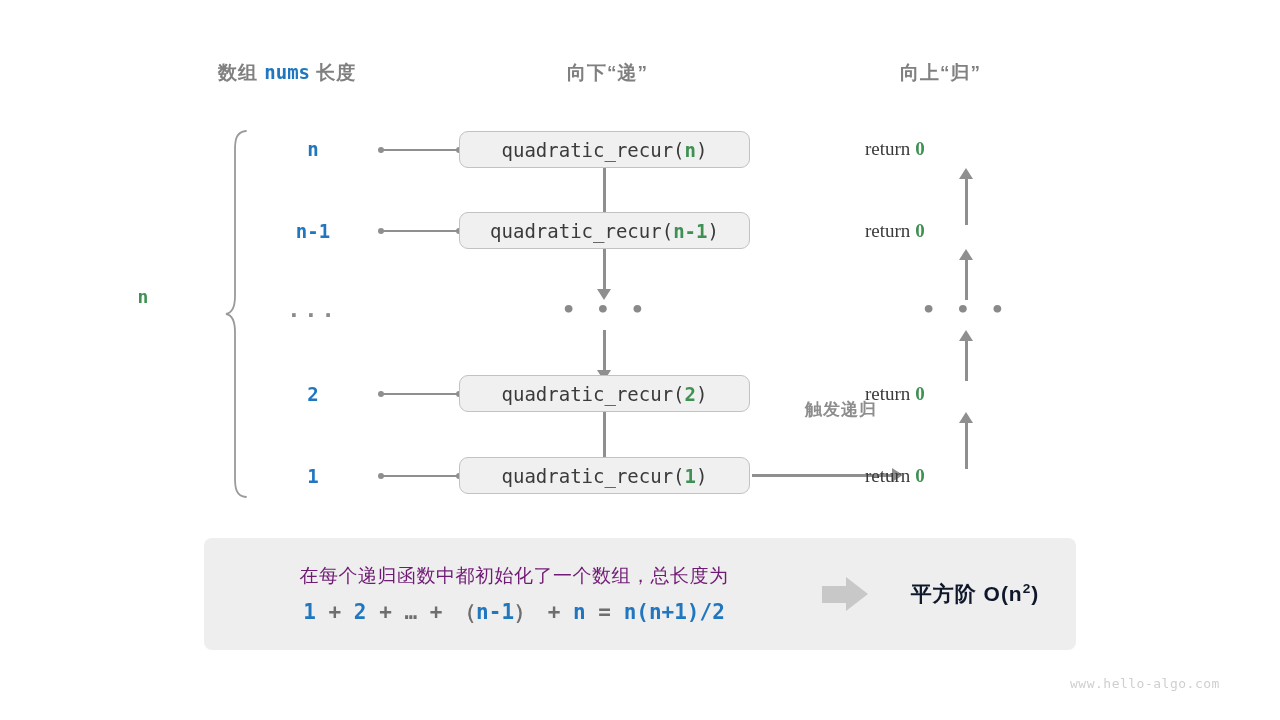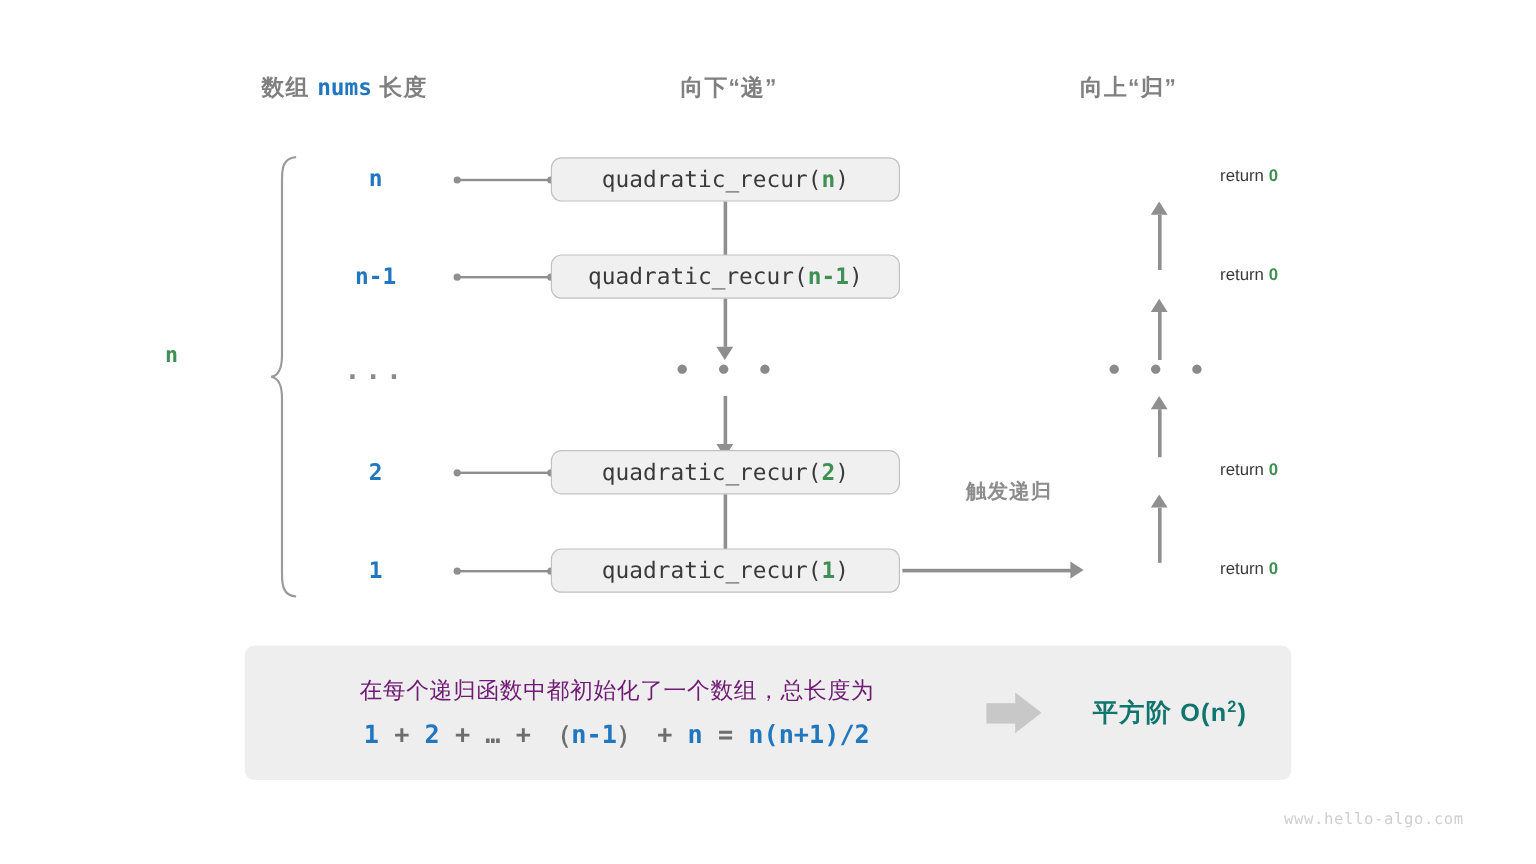--- a/index.html
+++ b/index.html
@@ -107,23 +107,23 @@
   .h-head-right {
     width: 0; height: 0;
     border-top: 7px solid transparent;
     border-bottom: 7px solid transparent;
     border-left: 11px solid #8f8f8f;
   }
 
   
   .ret-text {
     width: 200px;
-    text-align: right;
-    font-family: Liberation Sans, sans-serif;
-    font-size: 14px;
+    text-align: left;
+    font-family: Liberation Serif, serif;
+    font-size: 19px;
     color: #3a3a3a;
     white-space: nowrap;
   }
   .ret-text .zero { color: #3f9153; font-weight: bold; }
   .ret-dots {
     width: 200px;
     text-align: center;
     font-size: 22px;
     font-weight: bold;
     color: #8a8a8a;
@@ -194,21 +194,21 @@
   .sum-title {
     font-size: 20px;
     font-weight: bold;
     color: #3c3c3c;
     letter-spacing: 1px;
     margin-bottom: 9px;
   }
   .sum-value {
     font-size: 21px;
     font-weight: bold;
-    color: #0f766e;
+    color: #0f172a;
     letter-spacing: 1px;
   }
   .sum-value sup { font-size: 0.65em; }
 
   
   .watermark {
     font-family: "DejaVu Sans Mono", "Liberation Mono", monospace;
     font-size: 13px;
     color: #cfcfcf;
     letter-spacing: 0.5px;

